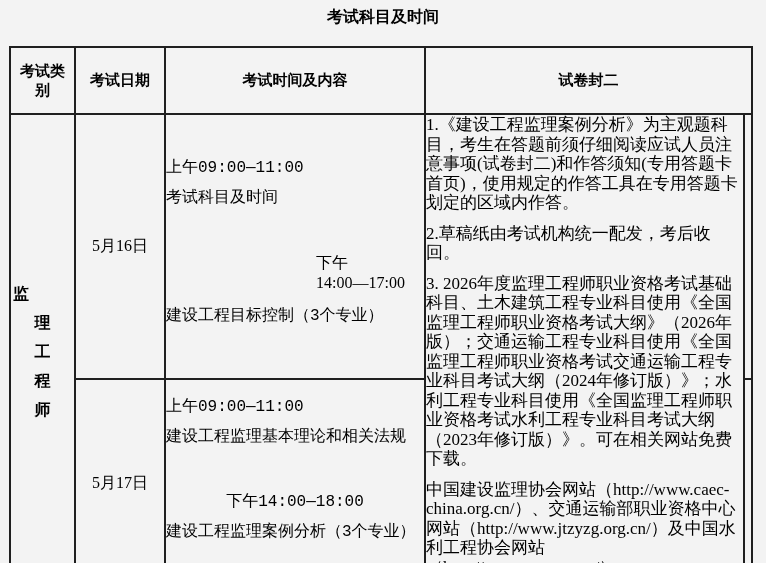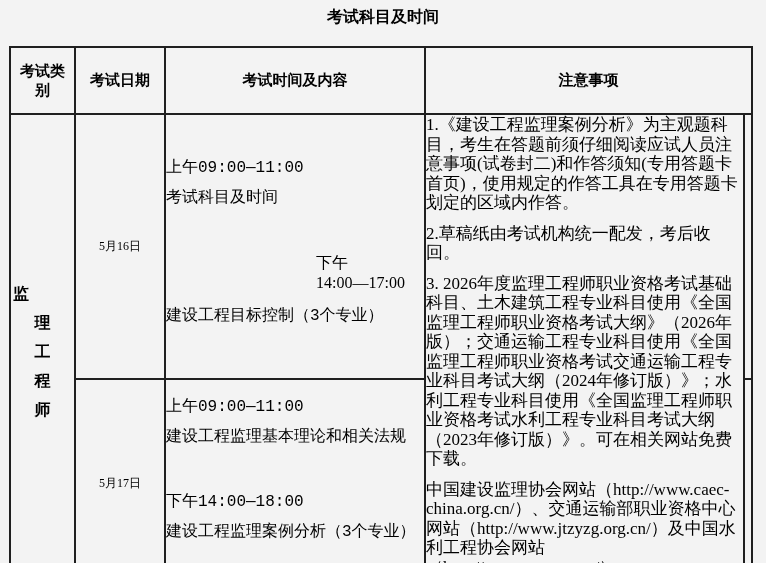--- a/index.html
+++ b/index.html
@@ -24,28 +24,28 @@
   }
   .schedule th {
     font-size: 15px; font-weight: bold; text-align: center;
     vertical-align: middle; height: 65px; padding: 0 7px;
   }
   tr.body-row-1 { height: 239px; }
   tr.body-row-2 { height: 190px; }
   .cat-cell { vertical-align: middle; font-weight: bold; font-size: 16px; padding: 0 4px; }
   .cat-char { text-align: center; line-height: 29px; }
   .cat-char.first { text-align: left; padding-left: 2px; }
-  .date-cell { text-align: center; vertical-align: middle; font-size: 12px; }
+  .date-cell { text-align: center; vertical-align: middle; font-size: 16px; }
   .time-cell { vertical-align: top; font-size: 16px; padding-left: 6px; }
   .time-line { line-height: 30px; white-space: nowrap; font-family: Liberation Mono, monospace; }
   .r1-first { margin-top: 38px; }
   .pm-block { margin: 40px 0 0 150px; line-height: 20px; }
   .pm-subject { margin-top: 8px; }
   .r2-first { margin-top: 12px; }
-  .r2-pm { margin-top: 35px; }
+  .r2-pm { margin-top: 35px; text-align: center; }
   .notes-cell { vertical-align: top; font-size: 17px; line-height: 19.5px; padding: 6px 4px 0 5px; }
   .notes-cell p { margin: 0 0 11px 0; word-wrap: break-word; }
   .spacer-cell { padding: 0; }
 </style>
 </head>
 <body>
 
 <div class="page">
 
   <div class="title">考试科目及时间</div>
@@ -57,21 +57,21 @@
       <col style="width:260px">
       <col style="width:319px">
       <col style="width:8px">
     </colgroup>
 
     <tbody>
         <tr class="header-row">
       <th>考试类别</th>
       <th>考试日期</th>
       <th>考试时间及内容</th>
-      <th colspan="2">注意事项</th>
+      <th colspan="2">试卷封二</th>
     </tr>
 
     <tr class="body-row-1">
       <td class="cat-cell" rowspan="2">
         <div class="cat-char first">监</div>
         <div class="cat-char">理</div>
         <div class="cat-char">工</div>
         <div class="cat-char">程</div>
         <div class="cat-char">师</div>
       </td>

